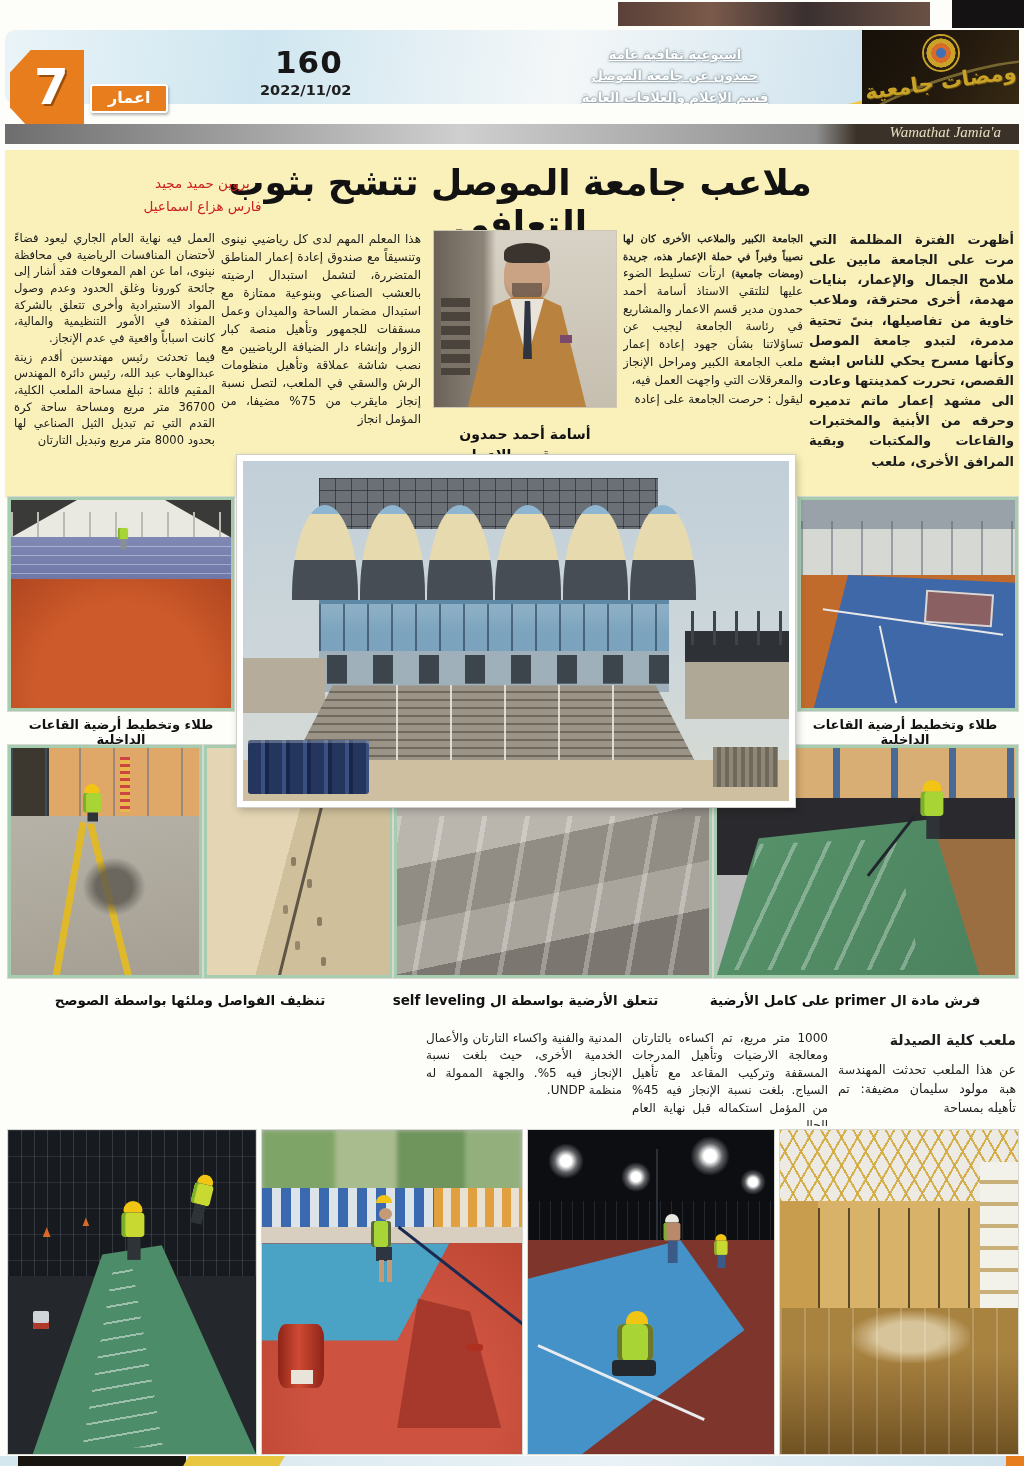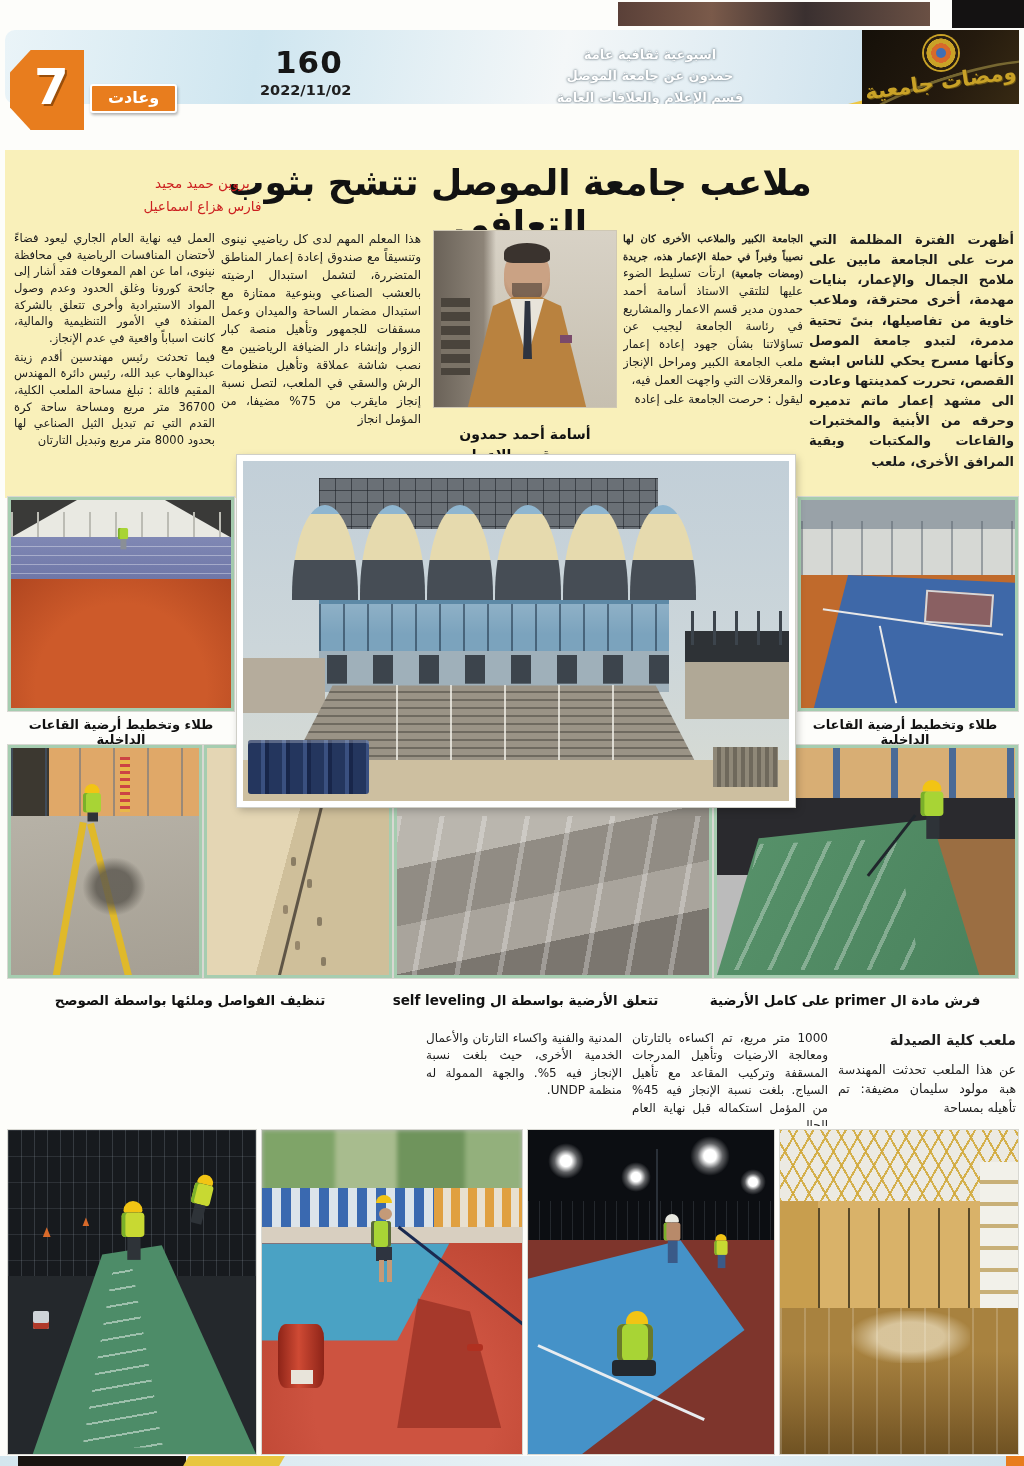--- a/index.html
+++ b/index.html
@@ -27,42 +27,46 @@
   <div class="abs" style="left:5px;top:30px;width:1014px;height:74px;border-radius:10px 0 0 10px;overflow:hidden;
               background:linear-gradient(100deg,#eaf4f8 0%,#cfe6f0 25%,#f4f7f8 55%,#cfe3ee 85%,#dcecf2 100%);">
 
     <div class="abs" style="left:120px;top:-80px;width:900px;height:200px;border-radius:50%;border-bottom:16px solid #aed6e6;transform:rotate(-4deg);opacity:.8;"></div>
     <div class="abs" style="left:260px;top:-60px;width:760px;height:170px;border-radius:50%;border-bottom:9px solid #f0c230;transform:rotate(-7deg);opacity:.9;"></div>
     <div class="abs" style="left:40px;top:-30px;width:820px;height:190px;border-radius:50%;border-bottom:7px solid #b9c2c6;transform:rotate(3deg);opacity:.7;"></div>
 
     <div class="abs" style="left:270px;top:14px;font-size:31px;font-weight:bold;color:#161616;letter-spacing:1px;">160</div>
     <div class="abs" style="left:255px;top:52px;font-size:14.5px;font-weight:bold;color:#202020;">2022/11/02</div>
 
-    <div class="abs rtl" style="left:520px;top:14px;width:250px;text-align:center;color:#ffffff;font-weight:bold;font-size:13px;line-height:1.65;text-shadow:0 0 3px #7a8890,0 0 2px #7a8890;">
+    <div class="abs rtl" style="left:545px;top:14px;width:250px;text-align:center;color:#ffffff;font-weight:bold;font-size:13px;line-height:1.65;text-shadow:0 0 3px #7a8890,0 0 2px #7a8890;text-decoration:underline;">
       <div>اسبوعية ثقافية عامة</div>
       <div>حمدون عن جامعة الموصل</div>
       <div>قسم الإعلام والعلاقات العامة</div>
     </div>
 
     <div class="abs" style="left:857px;top:0;width:157px;height:94px;background:linear-gradient(120deg,#151009 0%,#241a0e 55%,#3a2c14 100%);overflow:hidden;">
       <div class="abs" style="left:-30px;top:46px;width:240px;height:60px;border-radius:50%;border-top:3px solid #8a7a3a;transform:rotate(-18deg);opacity:.8;"></div>
       <div class="abs" style="left:62px;top:6px;width:34px;height:34px;border-radius:50%;background:radial-gradient(circle,#d86a2a 0 40%,#c9a227 41% 60%,#2a1f10 61%);box-shadow:0 0 0 2px #c9a227;">
         <div class="abs" style="left:12px;top:12px;width:10px;height:10px;border-radius:50%;background:#3f6fb5;"></div>
       </div>
       <div class="abs rtl" style="left:0;top:40px;width:157px;text-align:center;color:#c9a227;font-size:21px;font-weight:bold;transform:rotate(-8deg);text-shadow:1px 1px 0 #6a5414;">ومضات جامعية</div>
     </div>
   </div>
 
   <div class="abs" style="left:10px;top:50px;width:74px;height:80px;background:#e87d1e;
               clip-path:polygon(28% 0,100% 0,100% 100%,28% 100%,0 72%,0 28%);
               box-shadow:0 2px 4px rgba(0,0,0,.35);">
     <div style="position:absolute;left:24px;top:8px;font-size:50px;font-weight:bold;color:#ffffff;text-shadow:2px 2px 0 #9a4e0a;">7</div>
   </div>
-  <div class="abs rtl" style="left:90px;top:84px;padding:2px 16px 4px;background:#e87d1e;color:#fff;font-weight:bold;font-size:16px;border:2px solid #fff;border-radius:3px;box-shadow:1px 2px 3px rgba(0,0,0,.3);">وعادت</div>
-
+  <div class="abs rtl" style="left:90px;top:84px;padding:2px 16px 4px;background:#e87d1e;color:#fff;font-weight:bold;font-size:16px;border:2px solid #fff;border-radius:3px;box-shadow:1px 2px 3px rgba(0,0,0,.3);">اعمار</div>
+
+  <div class="abs" style="left:5px;top:124px;width:1014px;height:20px;
+              background:linear-gradient(to right,#6e6e6e,#cfcfcf 45%,#8f8f8f 80%,#3a3228 84%,#3a3228 100%);">
+    <div style="position:absolute;right:18px;top:0px;color:#e8dcc0;font-size:15px;font-style:italic;font-family:'Liberation Serif','DejaVu Serif',serif;">Wamathat Jamia'a</div>
+  </div>
 
   <div class="abs" style="left:5px;top:150px;width:1014px;height:348px;background:#f9f0ba;"></div>
 
   <div class="abs rtl" style="left:180px;top:162px;width:680px;text-align:center;font-size:36px;font-weight:bold;color:#121212;">ملاعب جامعة الموصل تتشح بثوب التعافي</div>
 
   <div class="abs rtl" style="left:95px;top:172px;width:215px;text-align:center;color:#cc2020;font-weight:normal;font-size:13.5px;line-height:1.7;">
     <div>بروين حميد مجيد</div>
     <div>فارس هزاع اسماعيل</div>
   </div>
 

